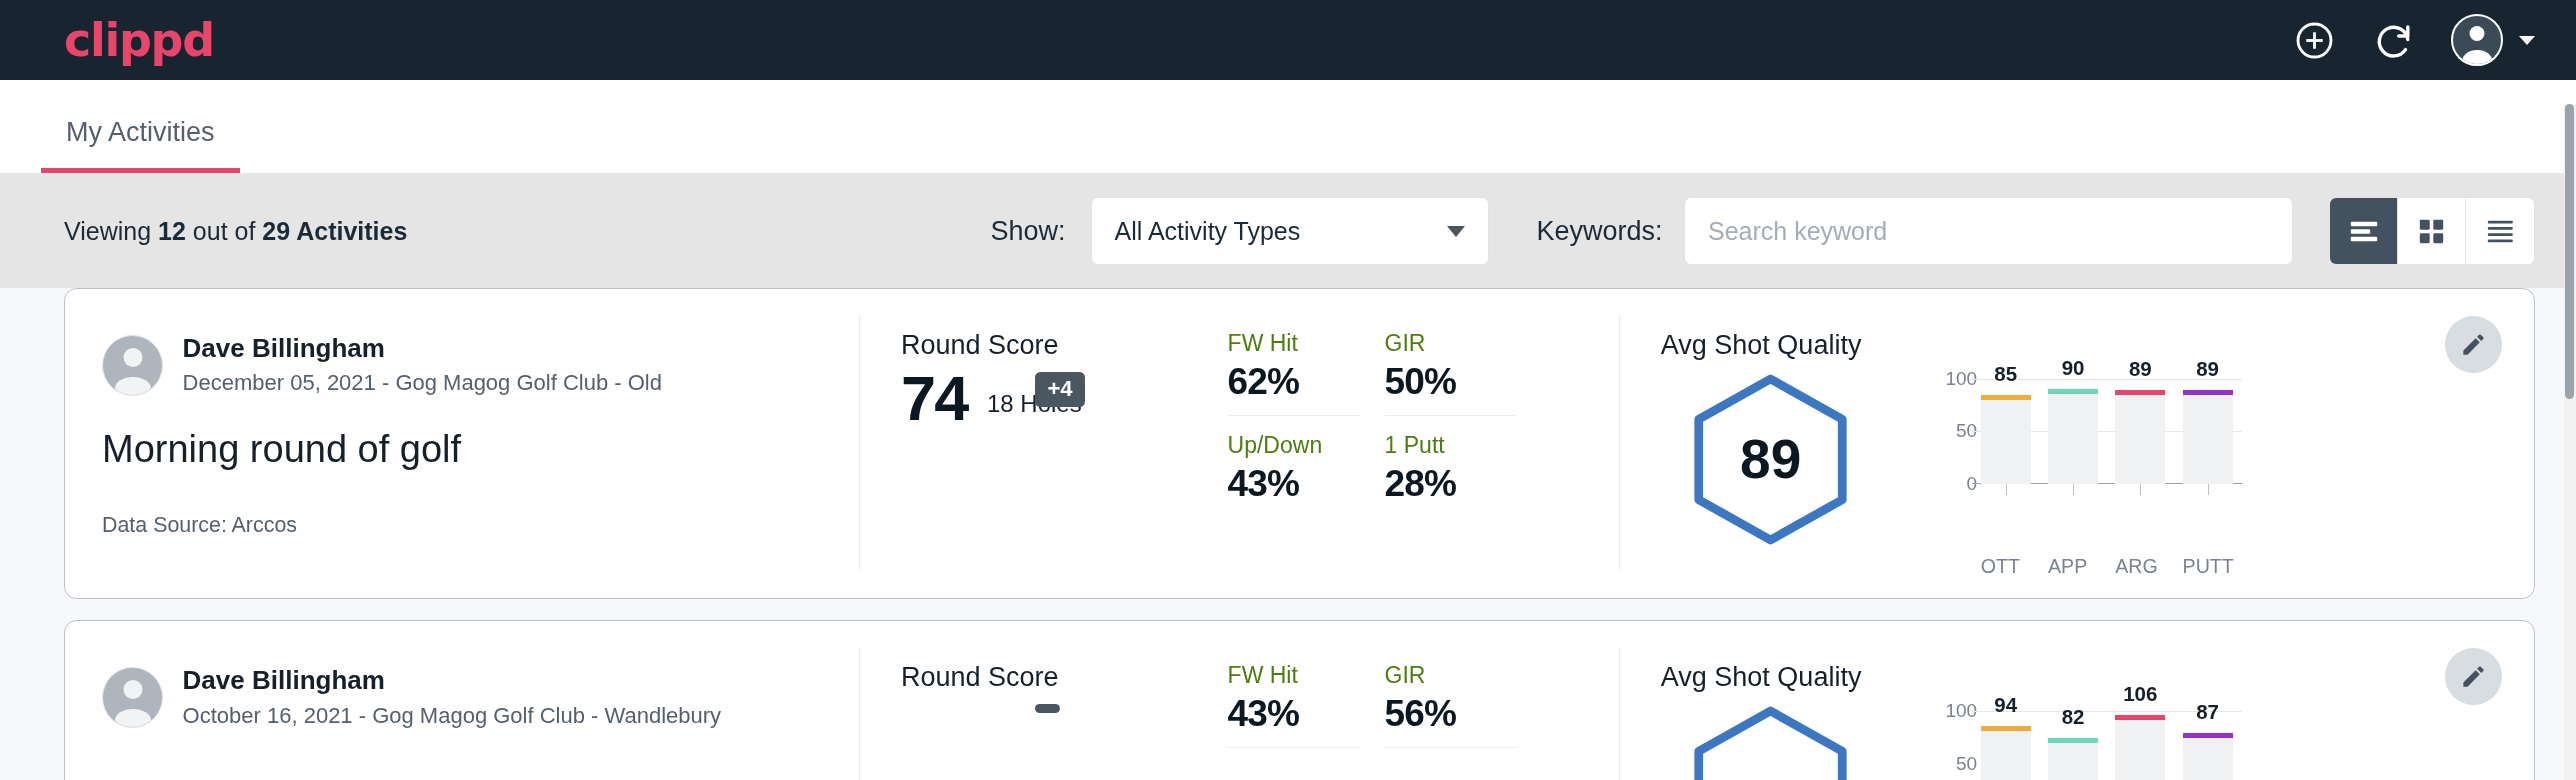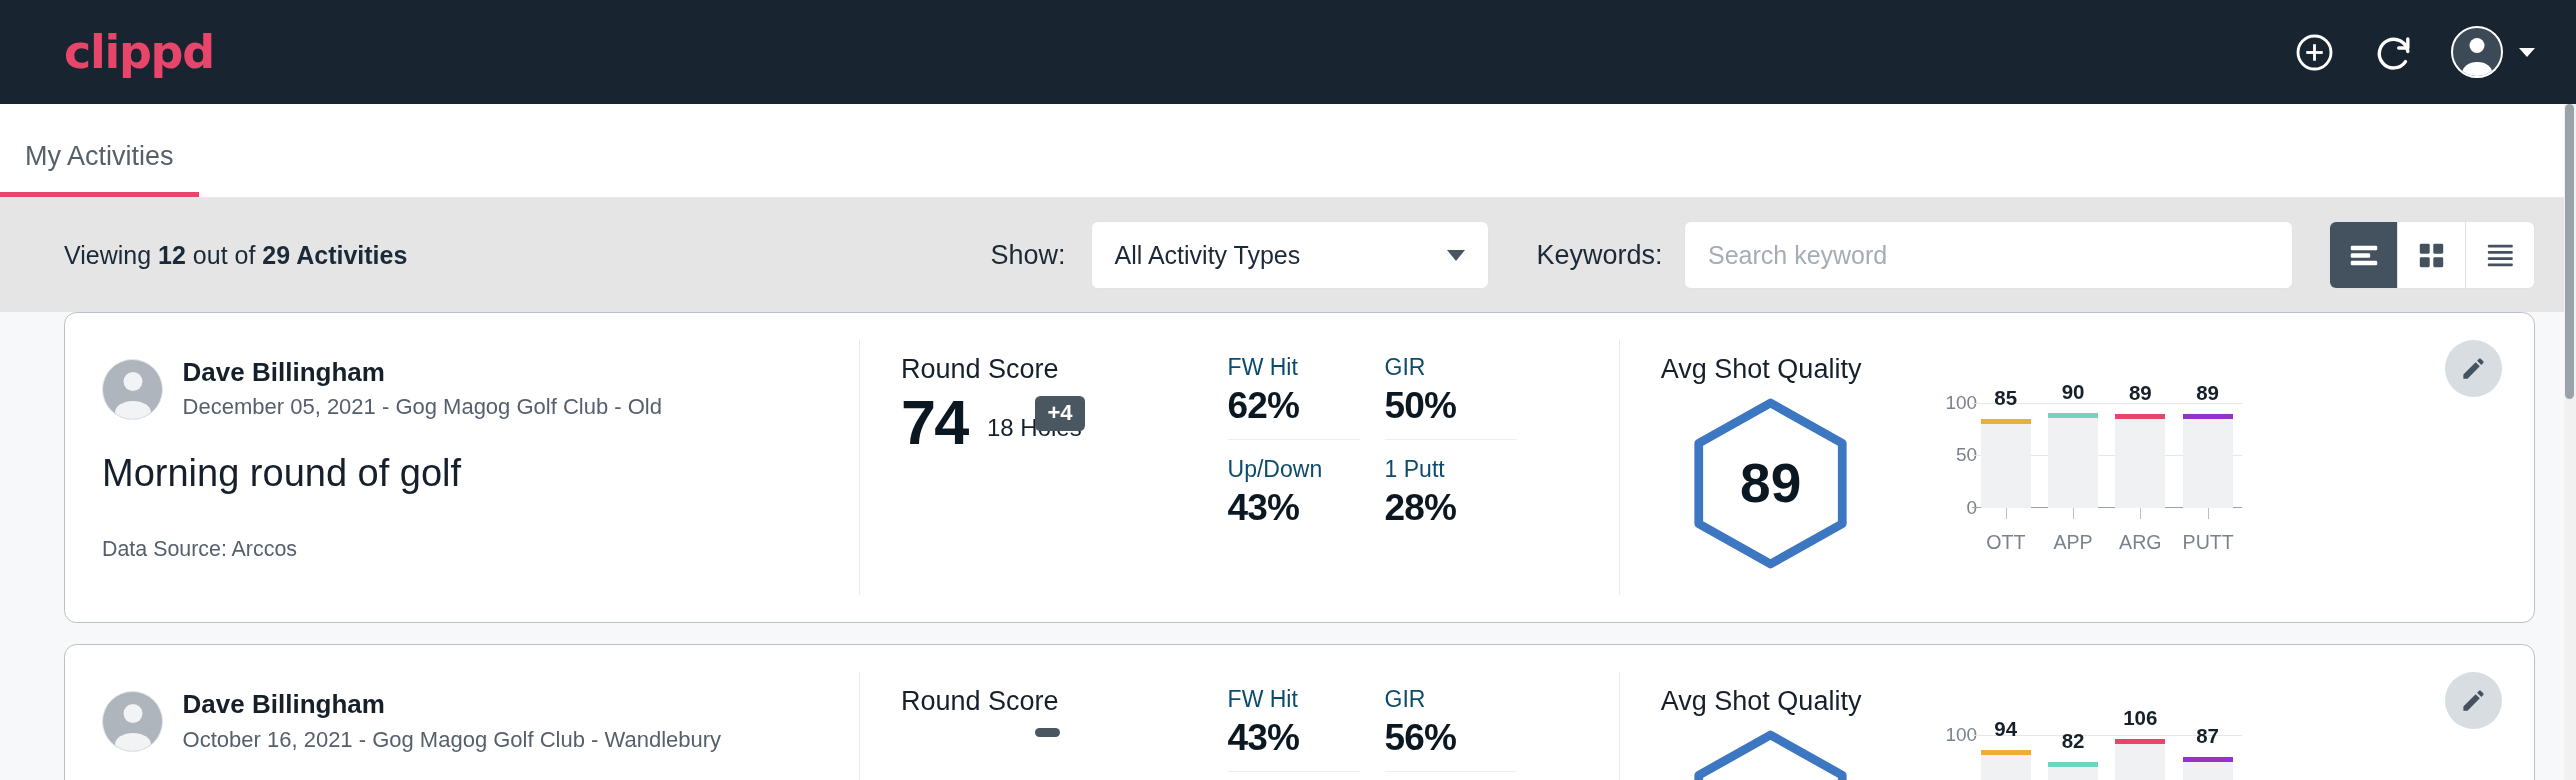--- a/index.html
+++ b/index.html
@@ -5,21 +5,21 @@
   * { box-sizing: border-box; margin: 0; padding: 0; }
   html, body {
     width: 2576px; height: 780px;
     background: #f7f8fa;
     font-family: "Liberation Sans", sans-serif;
     overflow: hidden;
   }
 
   
   .topnav {
-    height: 104px;
+    height: 80px;
     background: #18242f;
     display: flex;
     align-items: center;
     padding: 0 41px 0 64px;
     position: relative;
   }
   .brand {
     font-size: 46px;
     font-weight: 700;
     color: #e8456b;
@@ -74,20 +74,21 @@
     border-right: 8px solid transparent;
     border-top: 9.8px solid #ffffff;
   }
 
   
   .tabbar {
     height: 94px;
     background: #ffffff;
     display: flex;
     align-items: flex-end;
+    padding-left: 41px;
     border-bottom: 0.9px solid #e5e8ec;
   }
   .tab {
     font-size: 27px;
     color: #56606b;
     padding: 0 25px 19.6px 25px;
     border-bottom: 5.4px solid #e8456b;
     cursor: pointer;
   }
 
@@ -222,21 +223,21 @@
   .score-holes { font-size: 24px; color: #16202b; margin-left: 19.6px; padding-bottom: 12.5px; }
 
   .card-col-stats {
     width: 402px;
     padding: 41px 0 0 10.7px;
     display: grid;
     grid-template-columns: 132px 132px;
     grid-auto-rows: min-content;
     column-gap: 25px;
   }
-  .stat-lbl { font-size: 23px; color: #0c4a6e; }
+  .stat-lbl { font-size: 23px; color: #4d7c0f; }
   .stat-val { font-size: 37px; font-weight: 700; color: #0c1821; margin-top: 3.6px; letter-spacing: -0.9px; }
   .stat-cell-top { padding-bottom: 12.5px; border-bottom: 1.8px solid #eceff2; }
   .stat-cell-bot { padding-top: 16px; }
 
   .card-col-quality {
     flex: 1;
     padding: 41px 0 0 41px;
     position: relative;
   }
   .quality-body { display: flex; align-items: flex-start; margin-top: 10.7px; }
@@ -285,21 +286,21 @@
     position: absolute;
     left: 0; right: 0;
     text-align: center;
     font-size: 20.5px; font-weight: 700; color: #16202b;
   }
   .xlabels {
     display: flex; justify-content: space-between;
     width: 259px; margin-left: 52px; padding: 0 3.6px;
     margin-top: 23px;
   }
-  .xlabel { width: 50px; text-align: center; font-size: 19.6px; color: #7a838d; }
+  .xlabel { width: 50px; text-align: left; font-size: 19.6px; color: #7a838d; margin-top: 48px; }
   .tickmark {
     position: absolute; top: 100%; left: 50%;
     width: 0.9px; height: 11.6px; background: #b9c0c7;
   }
   .edit-btn {
     position: absolute;
     top: 27px; right: 32px;
     width: 57px; height: 57px;
     border-radius: 50%;
     background: #d8dde1;

